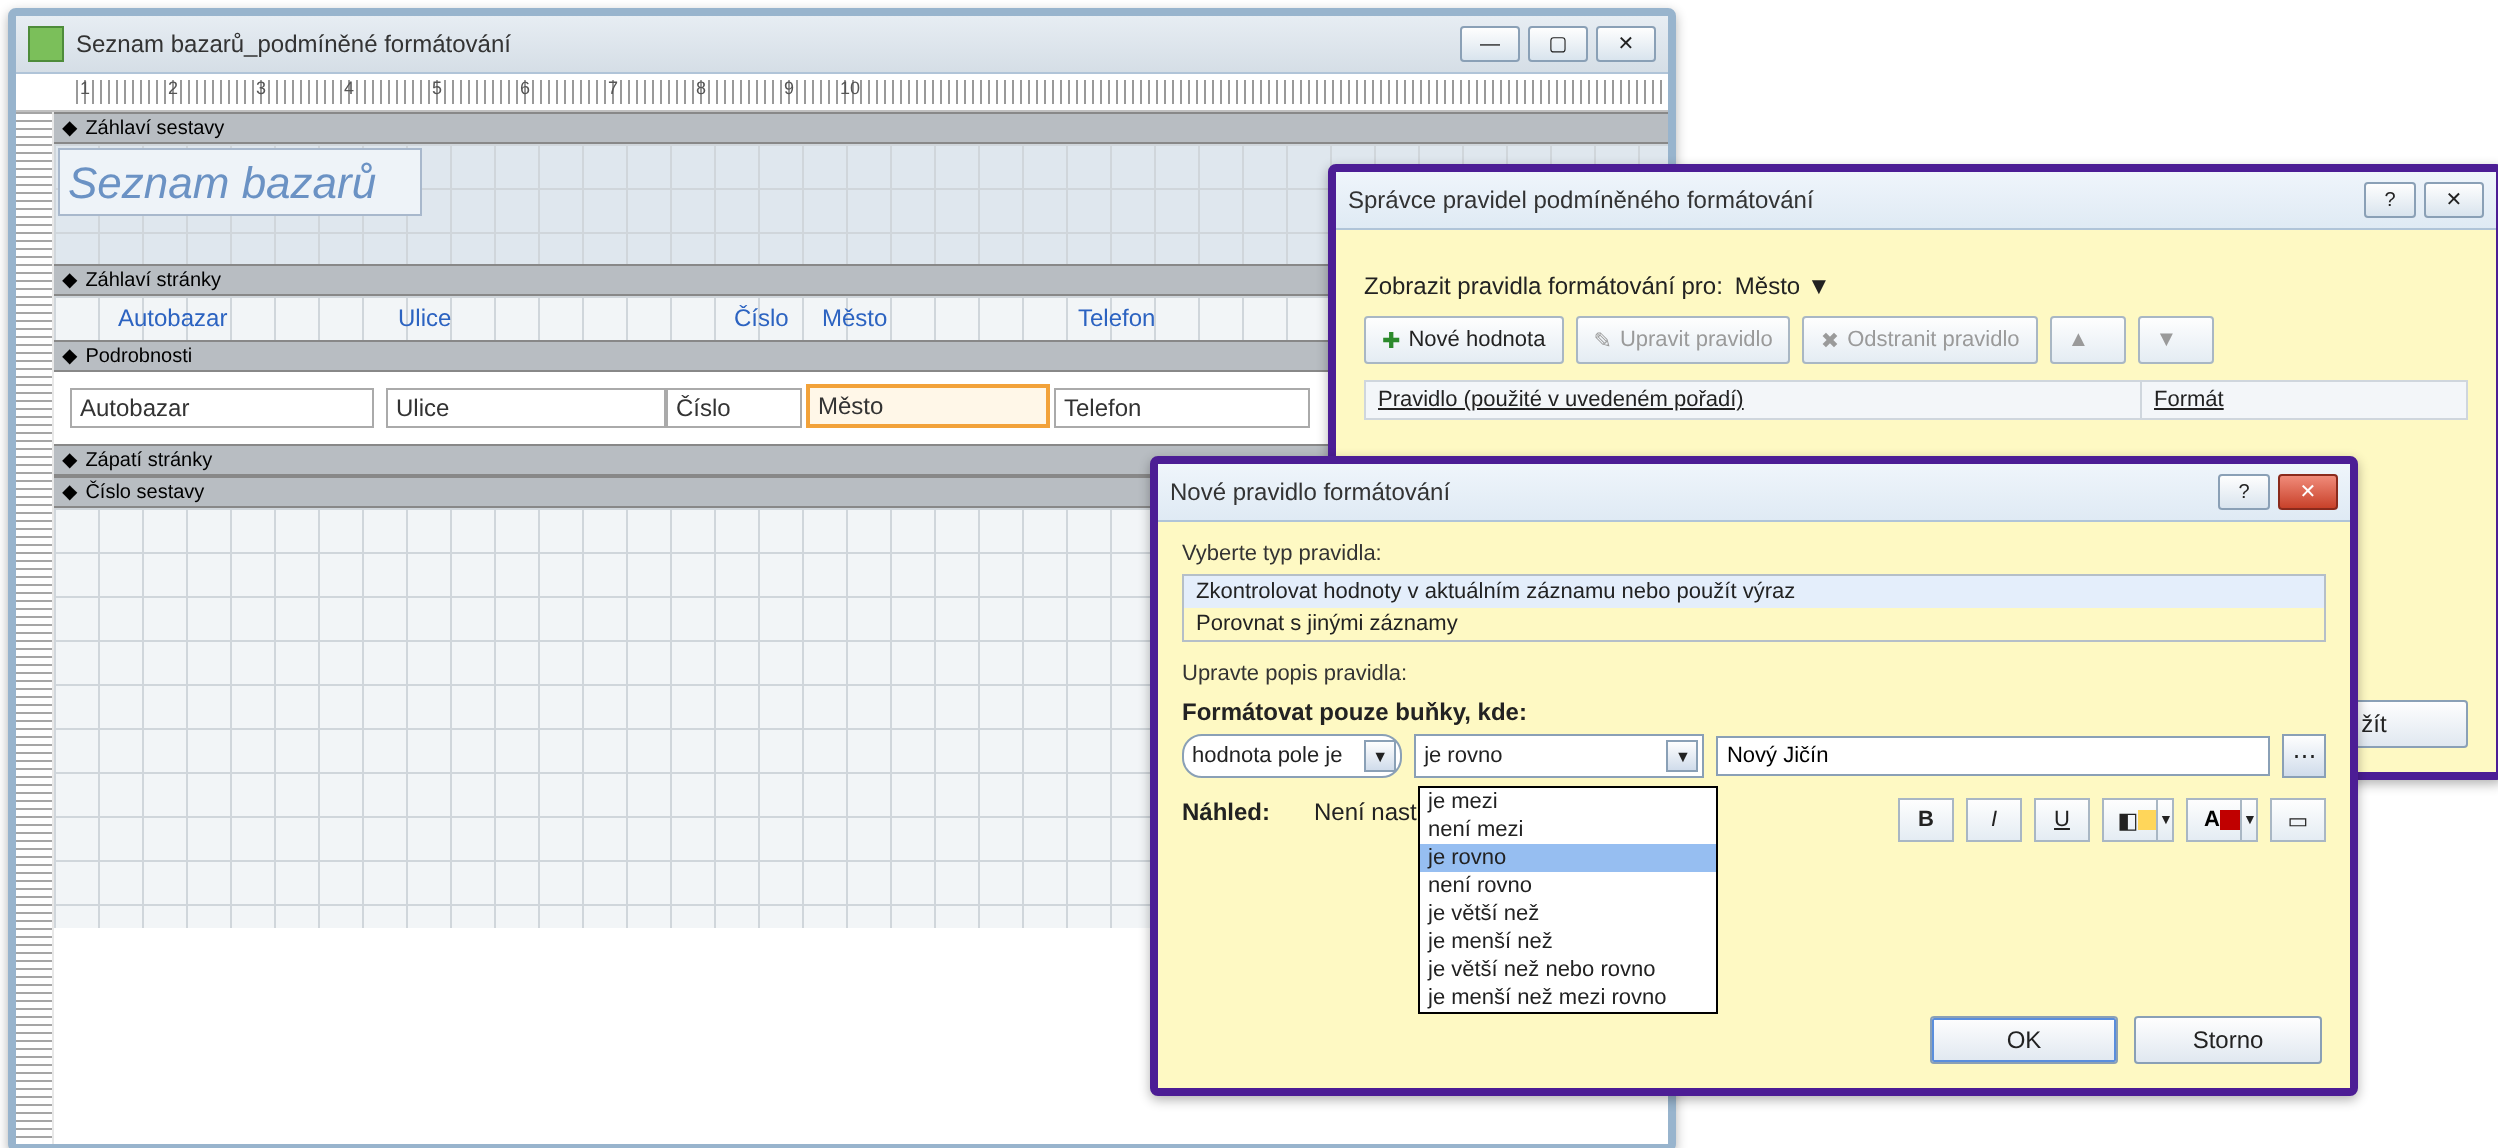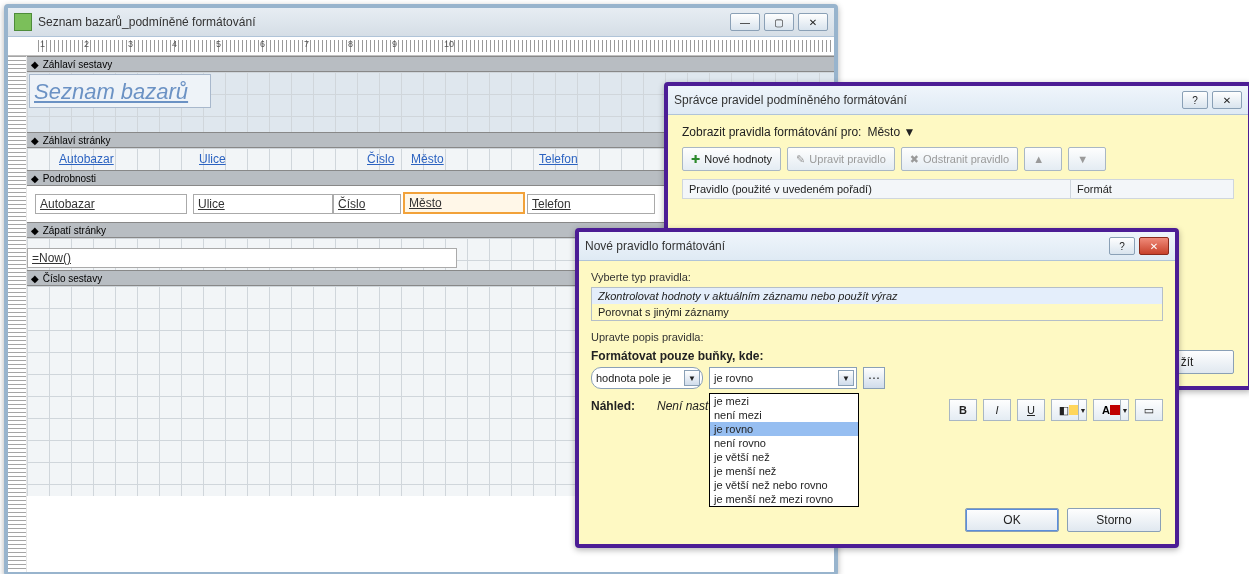--- a/index.html
+++ b/index.html
@@ -108,48 +108,47 @@
   .band-reportfoot .section-body { height: 210px; }
 
   .field {
     position: absolute;
     border: 1px solid #aaa;
     background: #fff;
     color: #333;
     padding: 2px 4px;
     font-size: 12px;
     white-space: nowrap;
-    text-decoration: underline;
   }
   .lbl { color: #2c63c1; border: none; background: transparent; }
   .big-title {
     left: 2px; top: 2px; width: 172px; height: 26px;
     font-size: 22px; font-style: italic;
     color: #6b92c4; border: 1px solid #a8b8cc; background: #eef3f8;
     padding-top: 4px;
   }
   .sel { border: 2px solid #f2a23a !important; background: #fff7e8; }
 
   
   #manager { left: 664px; top: 82px; width: 580px; height: 300px; }
-  #manager .body { padding: 10px 14px; }
+  #manager .body { padding: 21px 14px; }
   #manager .row { display: flex; align-items: center; gap: 6px; margin-bottom: 8px; }
   #manager .toolbar-btn {
     height: 22px; padding: 0 8px;
     border: 1px solid #a9b7c4; border-radius: 2px;
     background: linear-gradient(to bottom,#fefefe,#e4ecf3);
     display: inline-flex; align-items: center; gap: 4px;
     font-size: 11px;
   }
   #manager .toolbar-btn.disabled { color: #9a9a9a; }
   #manager .grid-header {
     display: flex; border: 1px solid #cfd6dd; background: #f3f6f9;
     font-size: 11px;
   }
-  #manager .grid-header > div { padding: 3px 6px; }
+  #manager .grid-header > div { padding: 3px 6px; text-decoration: underline; }
   #manager .grid-header .col-rule { flex: 1; border-right: 1px solid #cfd6dd; }
   #manager .grid-header .col-fmt  { width: 150px; }
   #manager .dlg-buttons {
     position: absolute; right: 14px; bottom: 12px;
     display: flex; gap: 8px;
   }
   .push {
     min-width: 72px; height: 22px;
     border: 1px solid #8aa0b6; border-radius: 2px;
     background: linear-gradient(to bottom,#fefefe,#e0e8f0);
@@ -163,21 +162,20 @@
   #rule .body { padding: 10px 12px; }
   #rule .lbl-plain { font-size: 11px; color: #333; }
   #rule .type-list {
     border: 1px solid #b5bfc8; margin-top: 4px; margin-bottom: 10px;
   }
   #rule .type-list div {
     padding: 2px 6px; font-size: 11px;
   }
   #rule .type-list div.sel-row {
     background: #e4eefb;
-    font-style: italic;
   }
 
   #rule .fmt-row { display: flex; align-items: center; gap: 6px; margin-top: 4px; }
   #rule .combo {
     height: 20px; border: 1px solid #8aa0b6; background: #fff;
     display: inline-flex; align-items: center; justify-content: space-between;
     padding: 0 2px 0 4px; font-size: 11px;
   }
   #rule .combo .arrow {
     width: 14px; height: 14px; border: 1px solid #8aa0b6; margin-left: 4px;
@@ -235,21 +233,21 @@
       <div class="ticks"></div>
       <span class="num" style="left:32px">1</span>
       <span class="num" style="left:76px">2</span>
       <span class="num" style="left:120px">3</span>
       <span class="num" style="left:164px">4</span>
       <span class="num" style="left:208px">5</span>
       <span class="num" style="left:252px">6</span>
       <span class="num" style="left:296px">7</span>
       <span class="num" style="left:340px">8</span>
       <span class="num" style="left:384px">9</span>
-      <span class="num" style="left:436px">10</span>
+      <span class="num" style="left:412px">10</span>
     </div>
     <div class="report-area">
       <div class="vruler"></div>
       <div class="sections">
 
         <div class="band-title">
           <div class="section-bar">
             <span class="glyph">◆</span>
             <span>Záhlaví sestavy</span>
           </div>
@@ -284,24 +282,20 @@
             <span class="field sel" style="left:376px;top:6px; width:110px;">Město</span>
             <span class="field" style="left:500px;top:8px; width:118px;">Telefon</span>
           </div>
         </div>
 
         <div class="band-pagefoot">
           <div class="section-bar">
             <span class="glyph">◆</span>
             <span>Zápatí stránky</span>
           </div>
-          <div class="section-body">
-            <span class="field" style="left:0; top:10px; width:420px;">=Now()</span>
-            <span class="field" style="left:580px; top:10px; width:60px;">="Stra</span>
-          </div>
         </div>
 
         <div class="band-reportfoot">
           <div class="section-bar">
             <span class="glyph">◆</span>
             <span>Číslo sestavy</span>
           </div>
           <div class="section-body"></div>
         </div>
 
@@ -320,21 +314,21 @@
     <div class="row">
       <span class="lbl-plain">Zobrazit pravidla formátování pro:</span>
       <span class="combo" style="width:130px;">
         <span>Město</span>
         <span class="arrow">▼</span>
       </span>
     </div>
     <div class="row">
       <span class="toolbar-btn">
         <span style="color:#2c8a2c;">✚</span>
-        <span>Nové hodnoty</span>
+        <span>Nové hodnota</span>
       </span>
       <span class="toolbar-btn disabled">
         <span>✎</span>
         <span>Upravit pravidlo</span>
       </span>
       <span class="toolbar-btn disabled">
         <span>✖</span>
         <span>Odstranit pravidlo</span>
       </span>
       <span class="toolbar-btn disabled" style="min-width:20px;">▲</span>
@@ -370,26 +364,27 @@
 
     <div class="fmt-row">
       <span class="combo" style="width:104px;border-radius:10px;">
         <span>hodnota pole je</span>
         <span class="arrow">▼</span>
       </span>
       <span class="combo" style="width:140px;">
         <span>je rovno</span>
         <span class="arrow">▼</span>
       </span>
+      <input class="txt" type="text" value="Nový Jičín" style="">
       <span class="dots">⋯</span>
     </div>
 
     <div class="fmt-row" style="margin-top:10px; align-items:flex-start;">
       <span style="width:60px; font-weight:bold;">Náhled:</span>
-      <span style="width:60px;font-style:italic;">Není nast</span>
+      <span style="width:60px;">Není nast</span>
       <span style="flex:1;"></span>
       <span class="fmt-icons">
         <span class="ico">
             <b>B</b>
           </span>
         <span class="ico">
             <i>I</i>
           </span>
         <span class="ico">
             <u>U</u>

